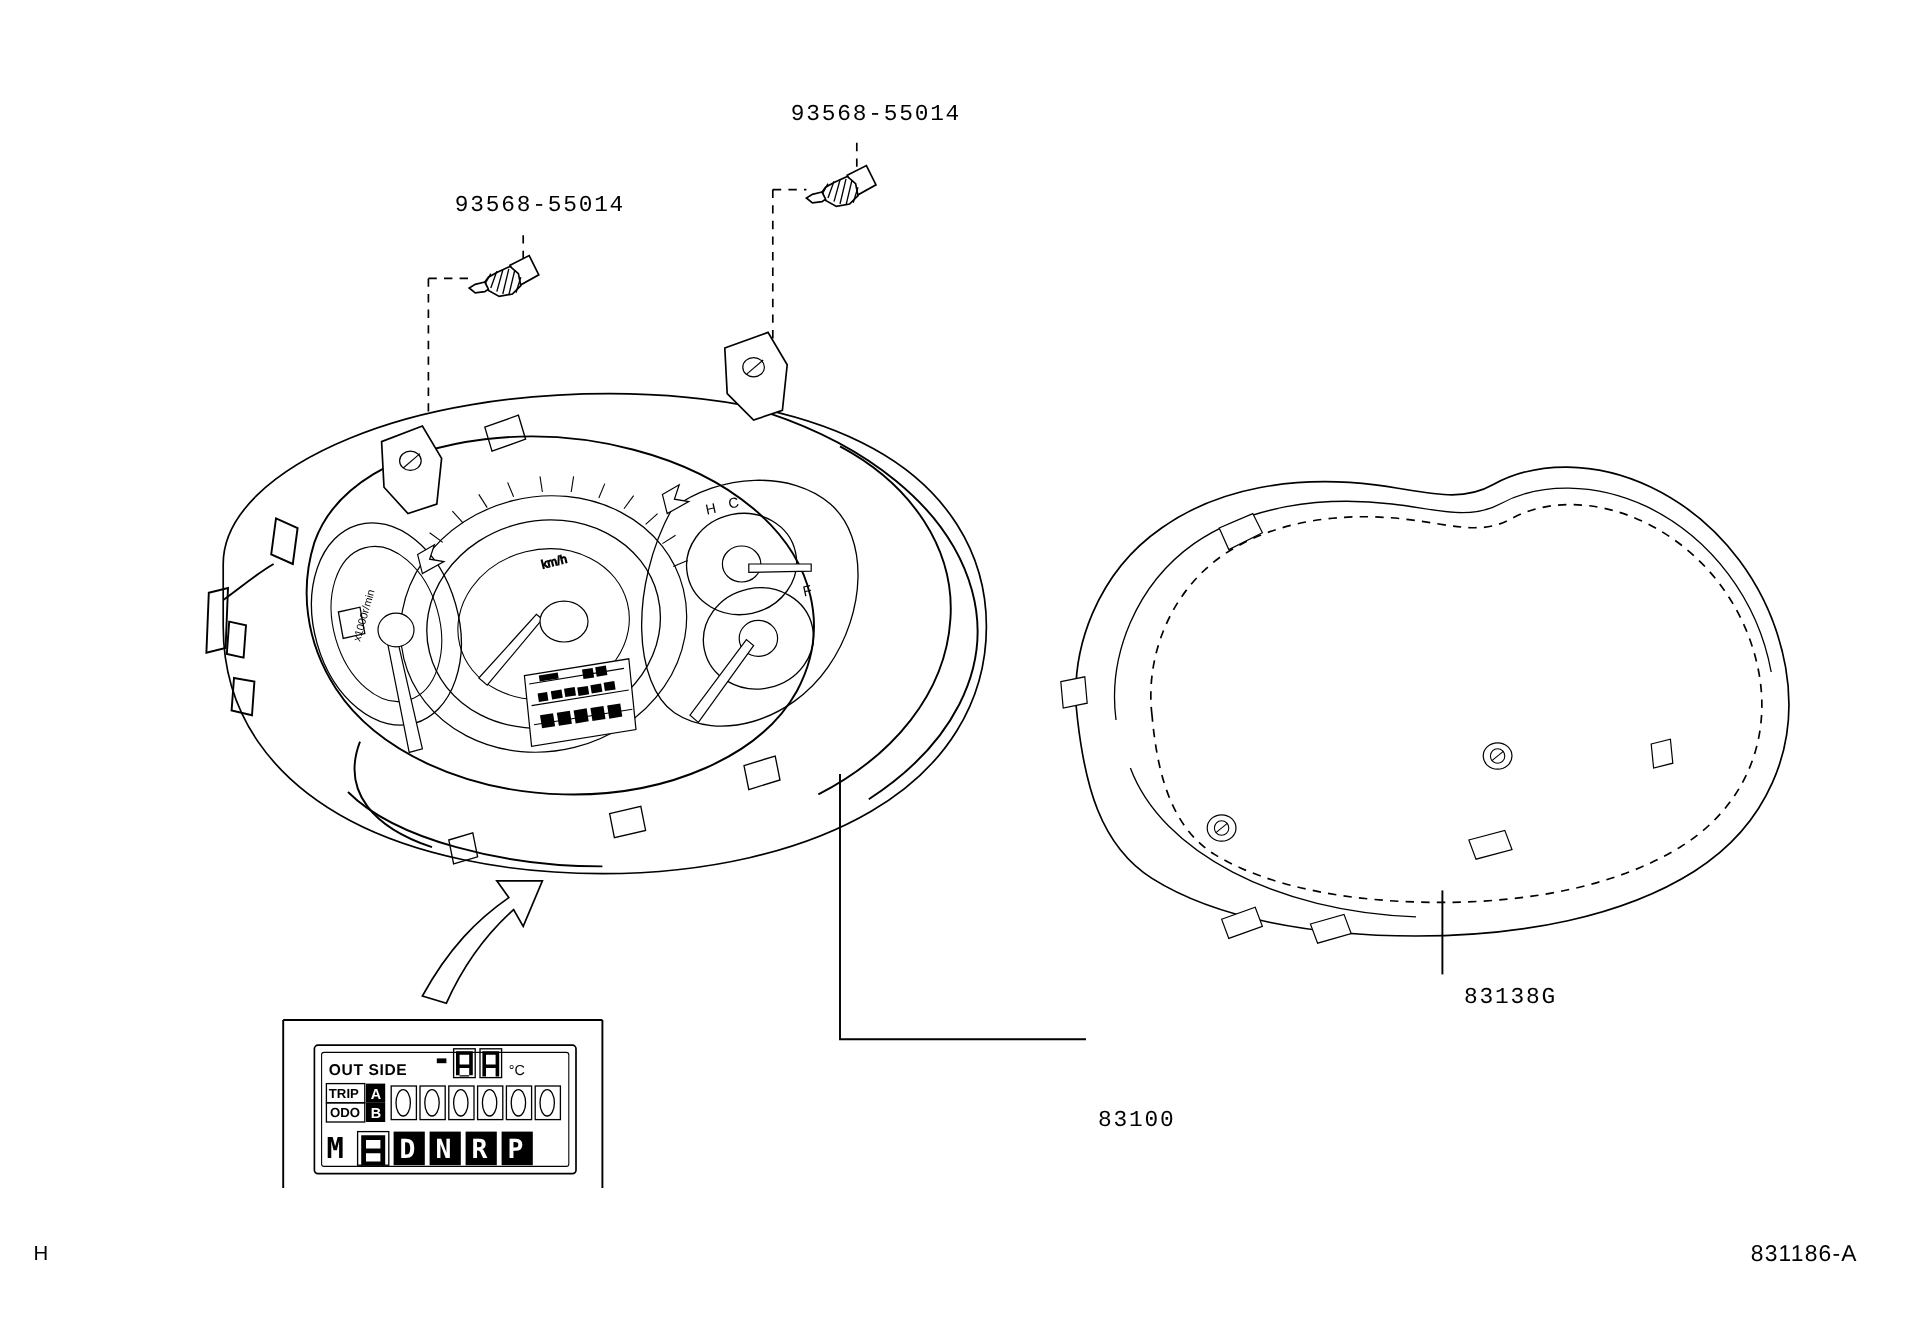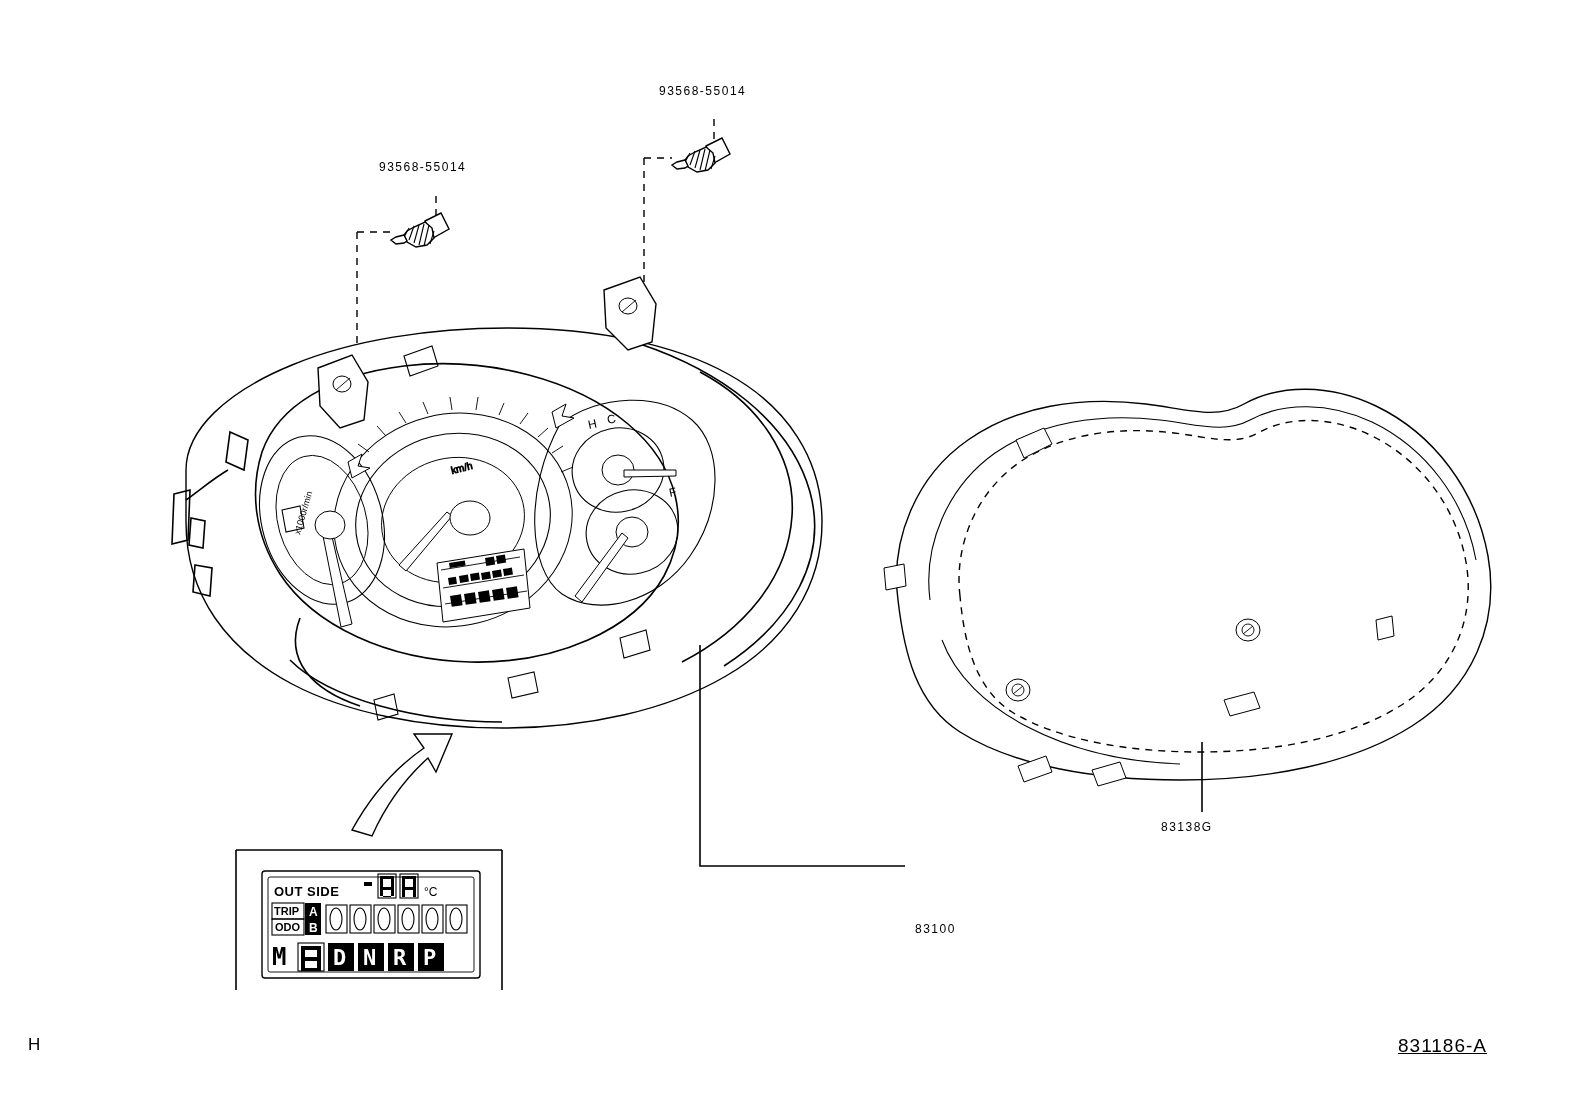--- a/index.html
+++ b/index.html
@@ -17,44 +17,43 @@
   }
   .canvas {
     position: absolute;
     left: 0;
     top: 0;
     width: 1592px;
     height: 1099px;
   }
   .label {
     position: absolute;
-    font-family: Liberation Sans, sans-serif;
-    font-size: 12px;
+    font-family: Liberation Mono, monospace;
+    font-size: 19px;
     letter-spacing: 1.5px;
     color: #000;
     white-space: nowrap;
   }
   .label-screw-left { left: 379px; top: 160px; }
   .label-screw-right { left: 659px; top: 84px; }
   .label-cluster { left: 915px; top: 922px; }
-  .label-glass { left: 1161px; top: 820px; }
+  .label-glass { left: 1220px; top: 820px; }
   .corner-left {
     position: absolute;
     left: 28px;
     top: 1035px;
     font-size: 17px;
     letter-spacing: 0.5px;
   }
   .corner-right {
     position: absolute;
-    left: 1398px;
+    left: 1459px;
     top: 1035px;
     font-size: 19px;
     letter-spacing: 1px;
-    text-decoration: underline;
   }
   svg { display: block; }
   .ln { fill: none; stroke: #000; stroke-width: 1.6; }
   .ln-thin { fill: none; stroke: #000; stroke-width: 1.1; }
   .ln-hair { fill: none; stroke: #000; stroke-width: 0.9; }
   .dash { fill: none; stroke: #000; stroke-width: 1.4; stroke-dasharray: 7 6; }
   .fillw { fill: #fff; stroke: #000; stroke-width: 1.4; }
   .fillw-thin { fill: #fff; stroke: #000; stroke-width: 1.0; }
   .blk { fill: #000; stroke: none; }
   .lcd-txt {

